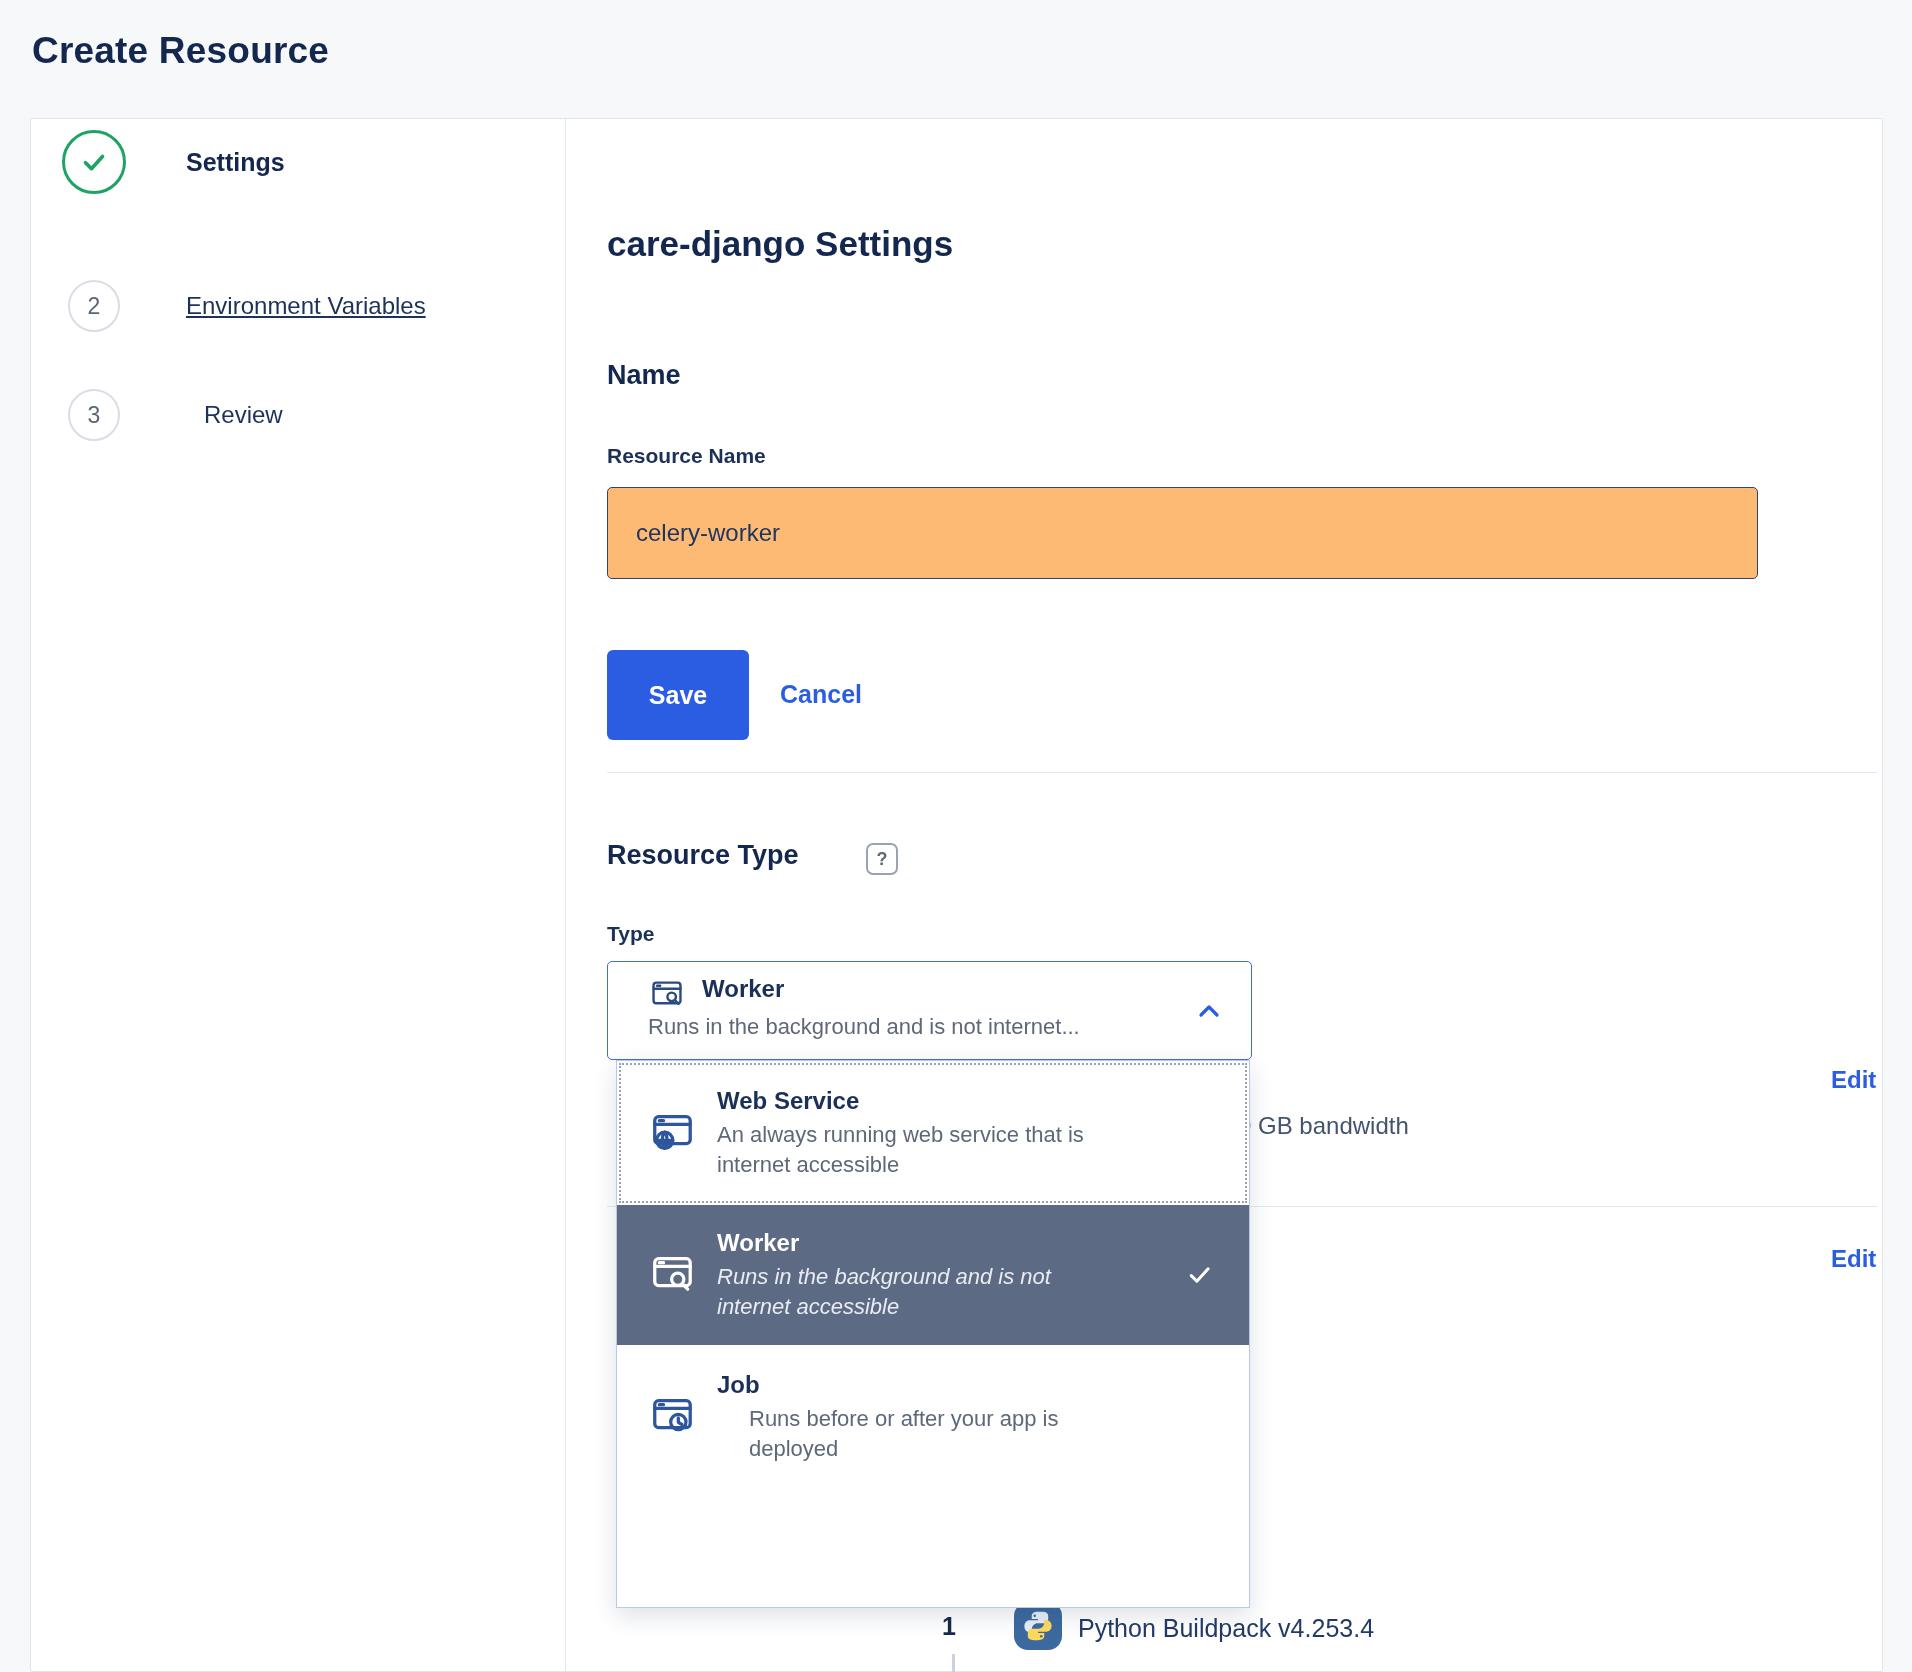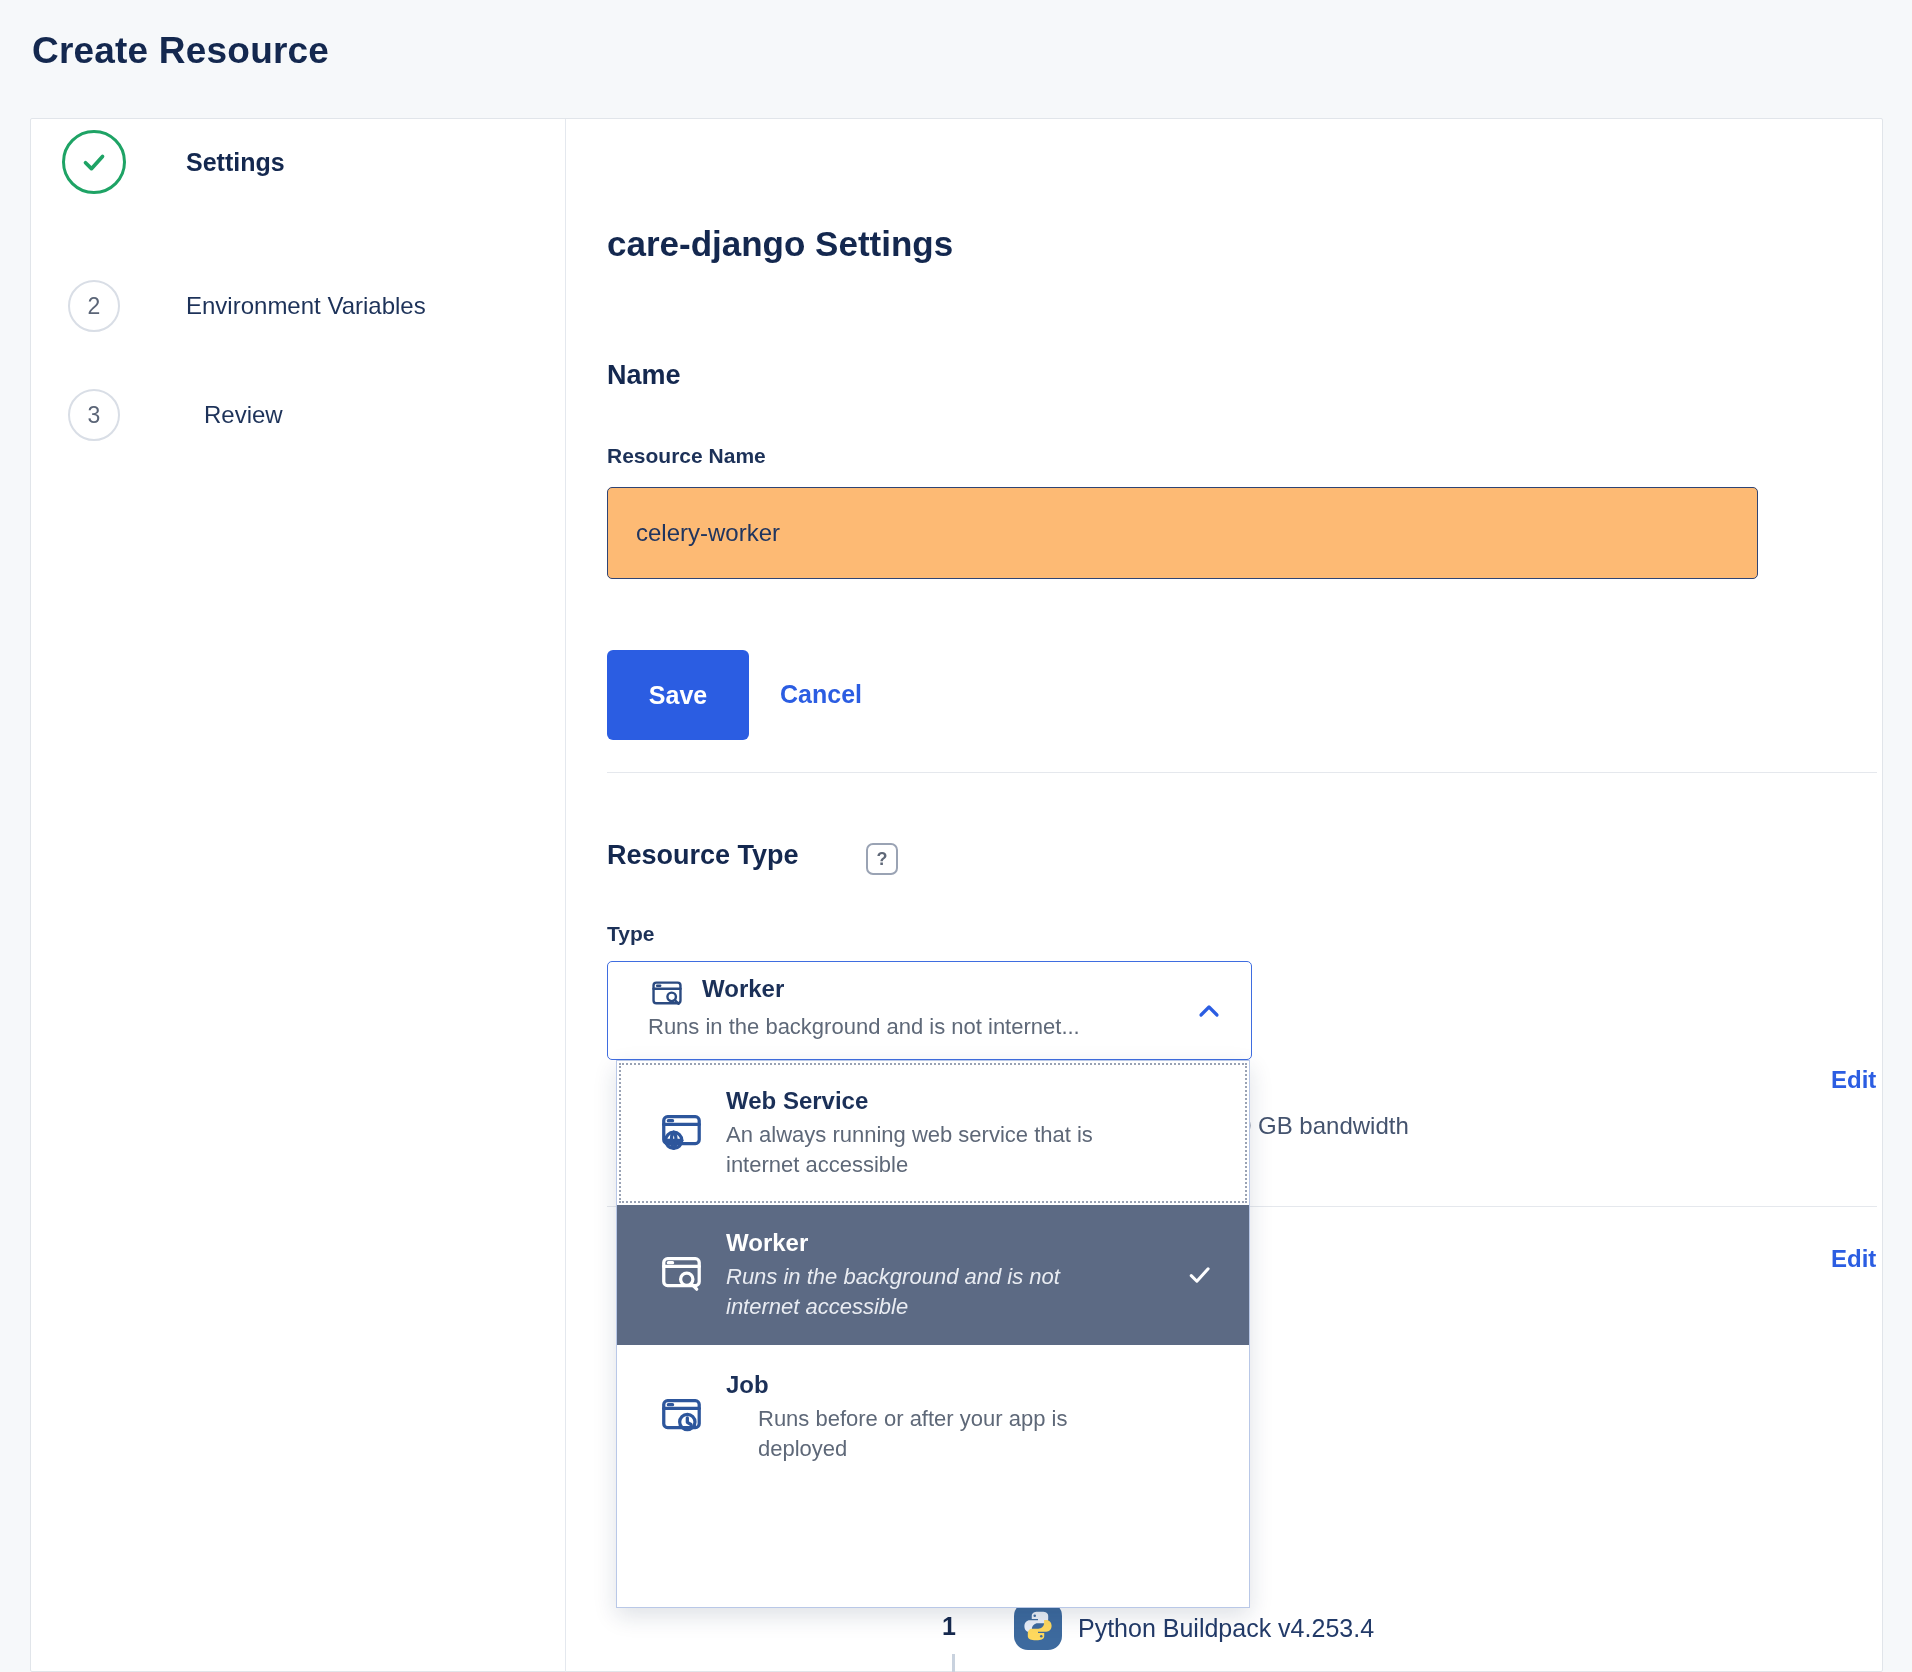--- a/index.html
+++ b/index.html
@@ -69,21 +69,21 @@
   }
   .select-icon { position:absolute; left:42px; top:15px; width:34px; height:34px; color:#2b4a80; }
   .chevron { position:absolute; right:26px; top:33px; width:32px; height:32px; color:#2b5de2; }
 
   
   .menu {
     position:absolute; left:616px; top:1060px; width:634px; height:548px;
     background:#fff; border:1px solid #b9c8e7;
     box-shadow:0 8px 22px rgba(20,40,80,.14); z-index:10;
   }
-  .opt { display:flex; align-items:center; gap:22px; padding:0 41px; cursor:pointer; position:relative; }
+  .opt { display:flex; align-items:center; gap:22px; padding:0 32px; cursor:pointer; position:relative; }
   .opt-icon { width:46px; height:46px; flex:0 0 46px; color:#2d569c; }
   .opt-title { font-size:24px; font-weight:600; color:#1b3058; }
   .opt-desc { font-size:22px; color:#5e6878; line-height:1.32; margin-top:5px; }
   .opt.focused { outline:2px dotted #99a2b4; outline-offset:-4px; }
   .opt.selected { background:#5c6a84; }
   .opt.selected .opt-title { color:#ffffff; }
   .opt.selected .opt-desc { color:#e9ecf2;font-style:italic; }
   .opt.selected .opt-icon { color:#ffffff; }
   .opt-check { position:absolute; right:34px; top:50%; margin-top:-15px; width:30px; height:30px; color:#fff; }
 
@@ -117,21 +117,21 @@
     <div class="abs step-circle done" style="left:0; top:0;">
       <svg class="stroke" style="width:34px;height:34px;color:#1ea365;stroke-width:2.6;" viewBox="0 0 24 24">
           <path d="M6 12.5l4.2 4.2 7.8-8.6"></path>
         </svg>
     </div>
     <div class="abs step-label current" style="left:124px; top:18px;">Settings</div>
   </div>
 
   <div class="abs step-row" style="left:68px; top:280px; width:460px; height:52px;">
     <div class="abs step-circle todo" style="left:0; top:0;">2</div>
-    <div class="abs step-label" style="left:118px; top:12px;">Environment Variables</div>
+    <div class="abs step-label" style="left:118px; top:12px;text-decoration:underline;">Environment Variables</div>
   </div>
 
   <div class="abs step-row" style="left:68px; top:389px; width:460px; height:52px;">
     <div class="abs step-circle todo" style="left:0; top:0;">3</div>
     <div class="abs step-label" style="left:136px; top:12px;">Review</div>
   </div>
 
   <div class="abs content-title" style="left:607px; top:224px;">care-django Settings</div>
 
   <div class="abs section-h" style="left:607px; top:360px;">Name</div>

